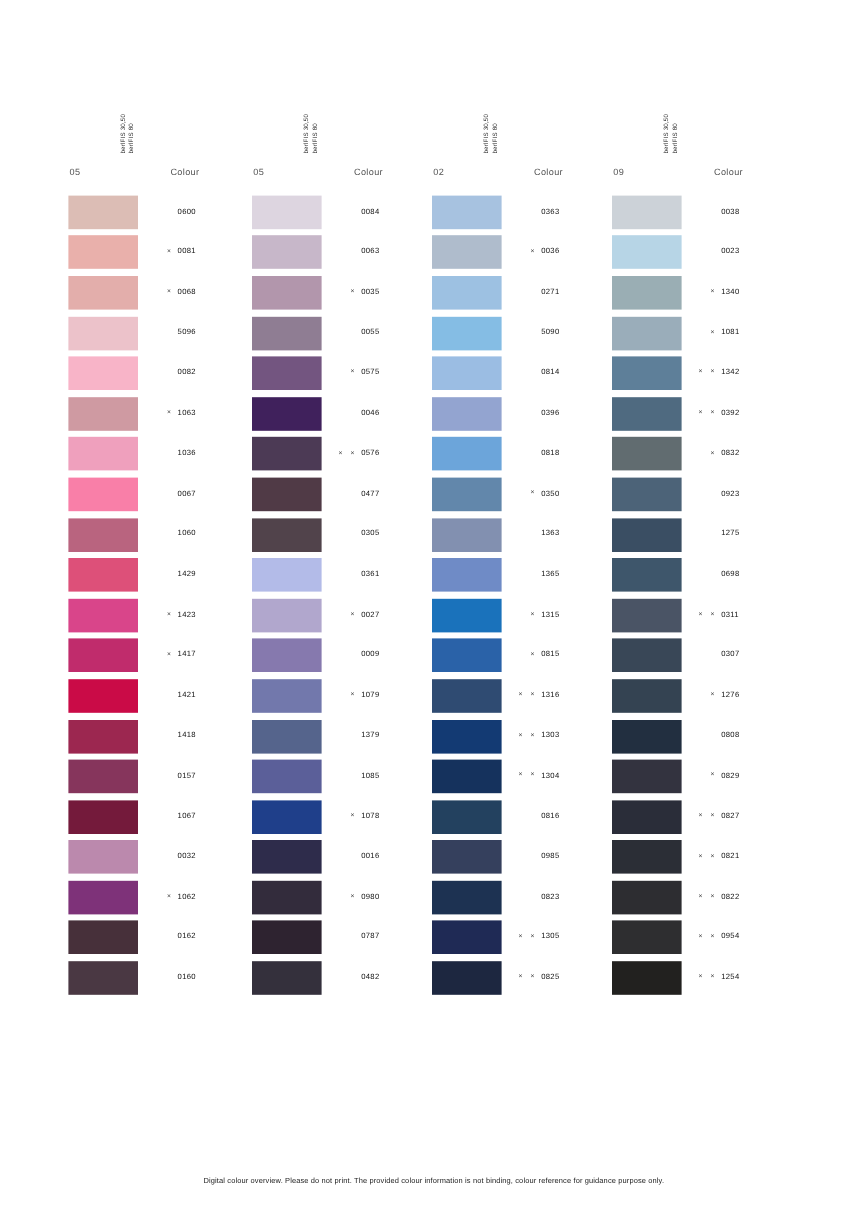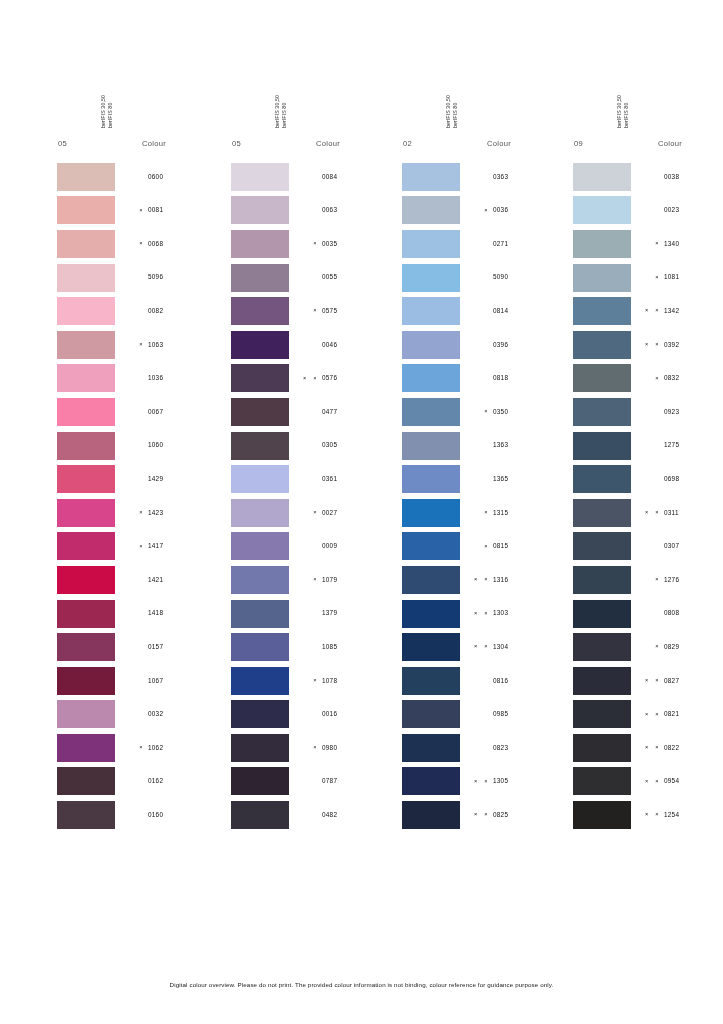--- a/index.html
+++ b/index.html
@@ -22,21 +22,20 @@
     height: 1024px;
     background: #ffffff;
   }
   .columns {
     position: absolute;
     left: 0;
     top: 72px;
     width: 723px;
     display: flex;
     flex-direction: row;
-    justify-content: space-between;
   }
   .column {
     width: 150px;
     position: relative;
   }
   .col-0 { margin-left: 57px; }
   .col-1 { margin-left: 3px; }
   .col-2 { margin-left: 0px; }
   .col-3 { margin-left: 0px; }
 

